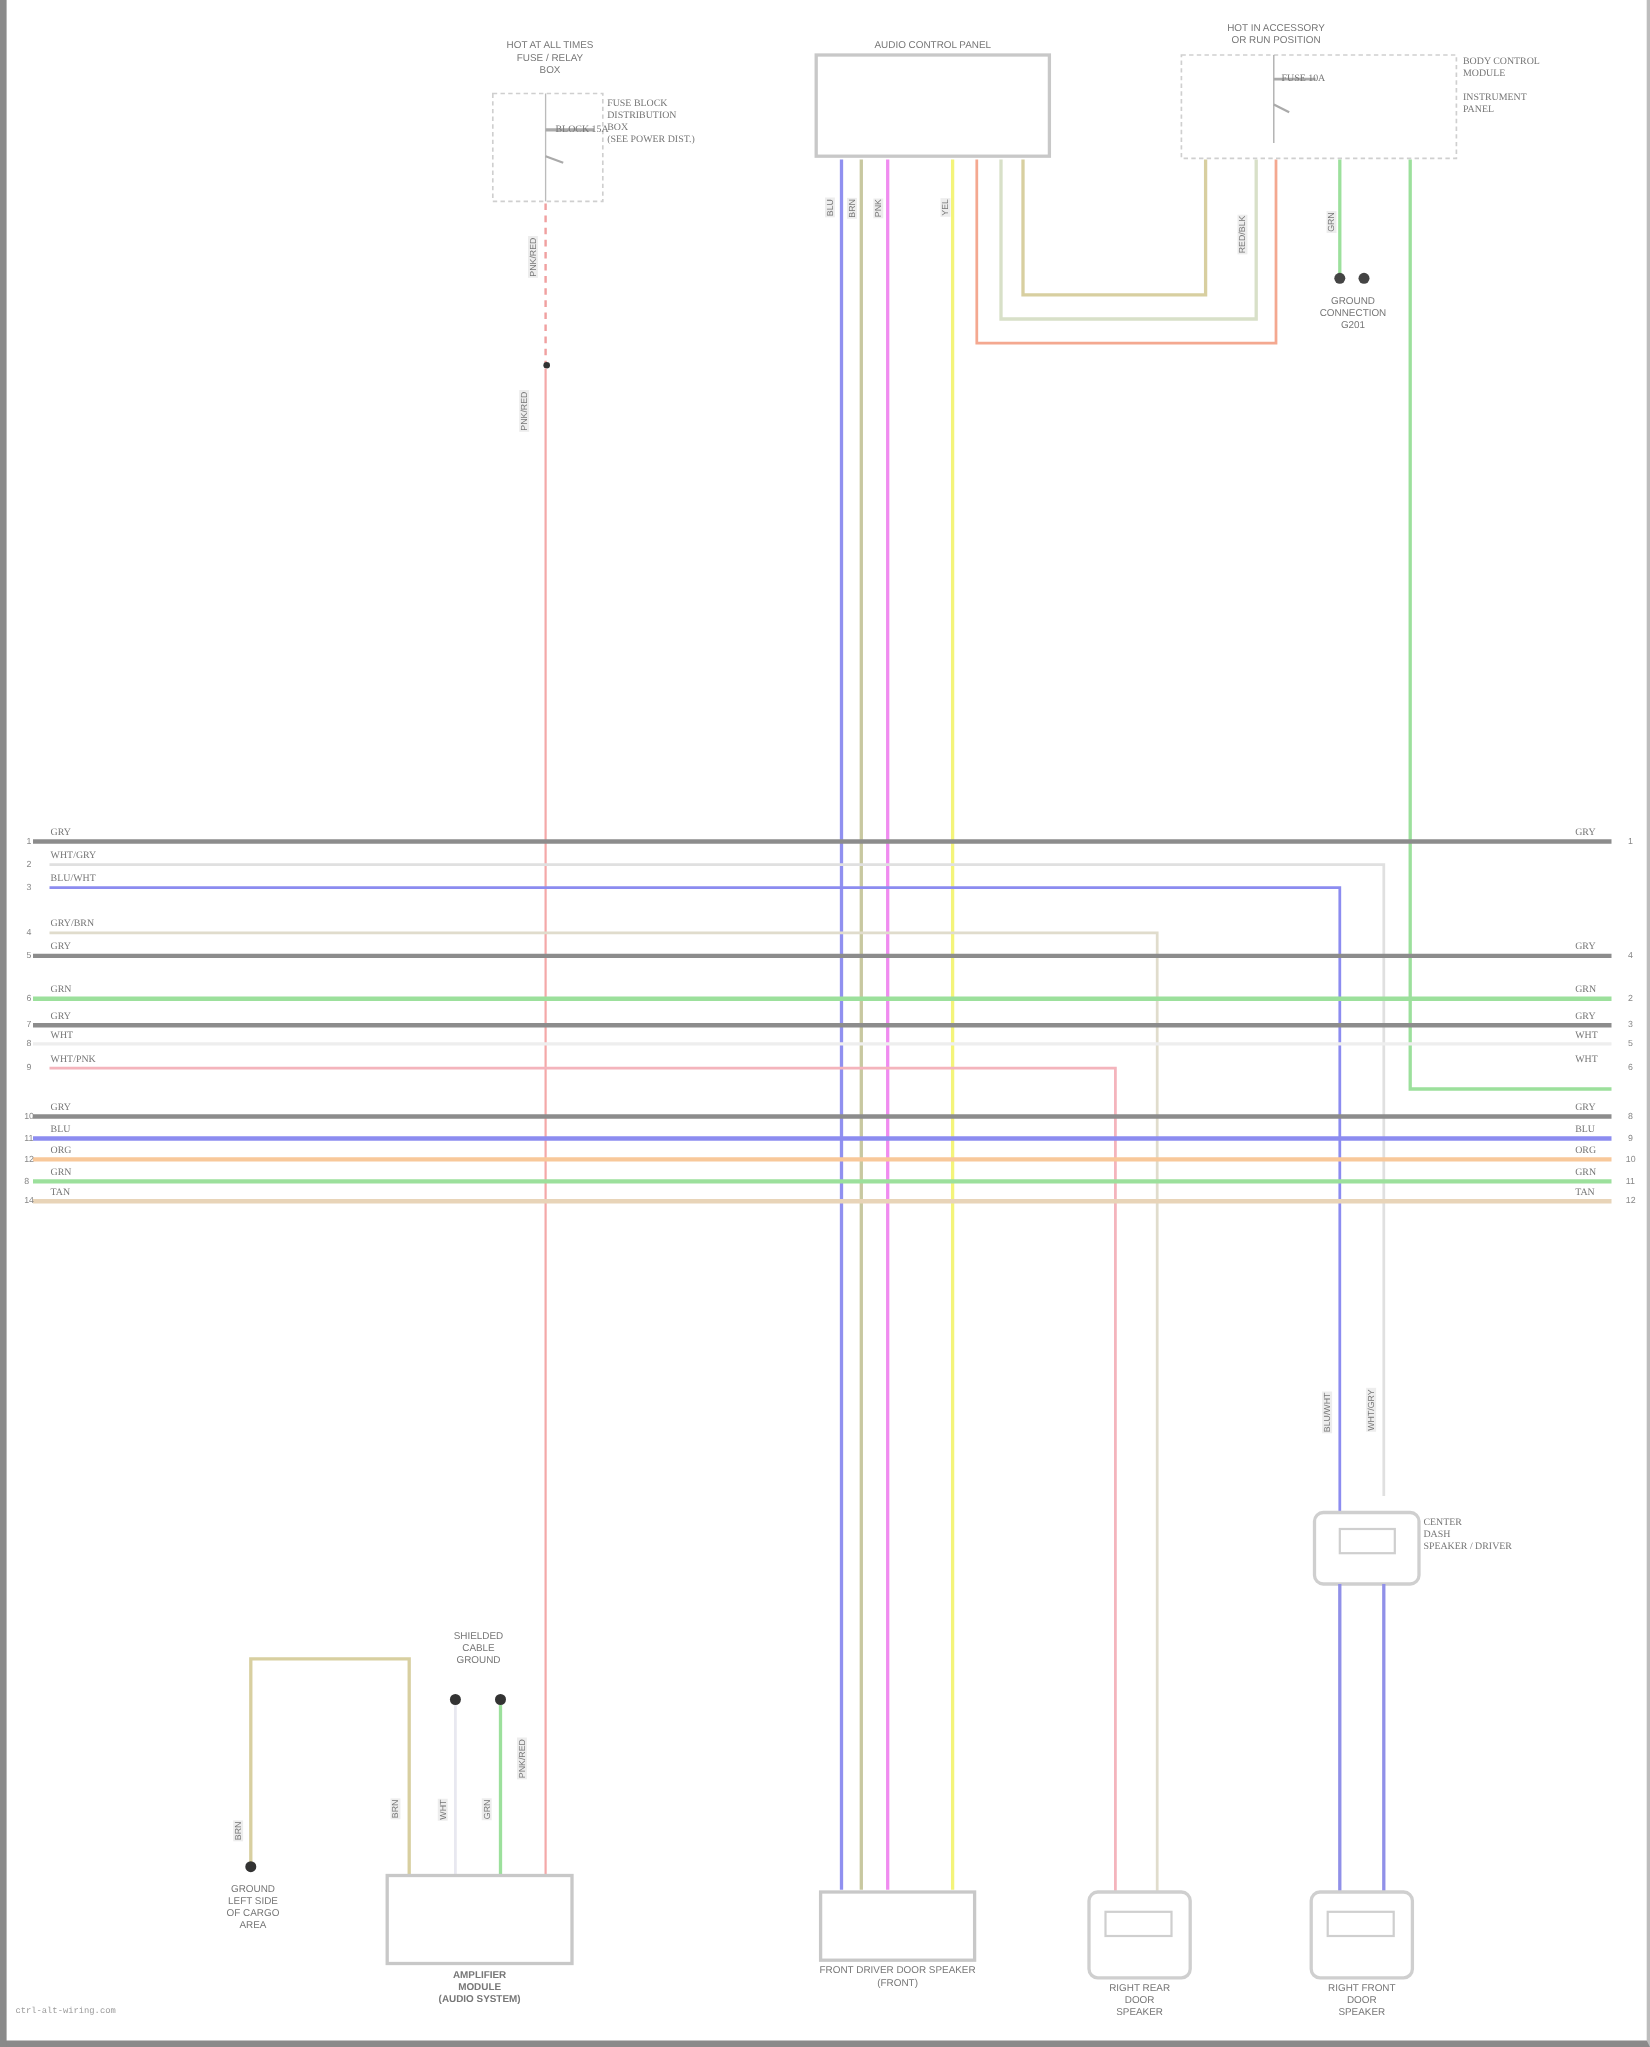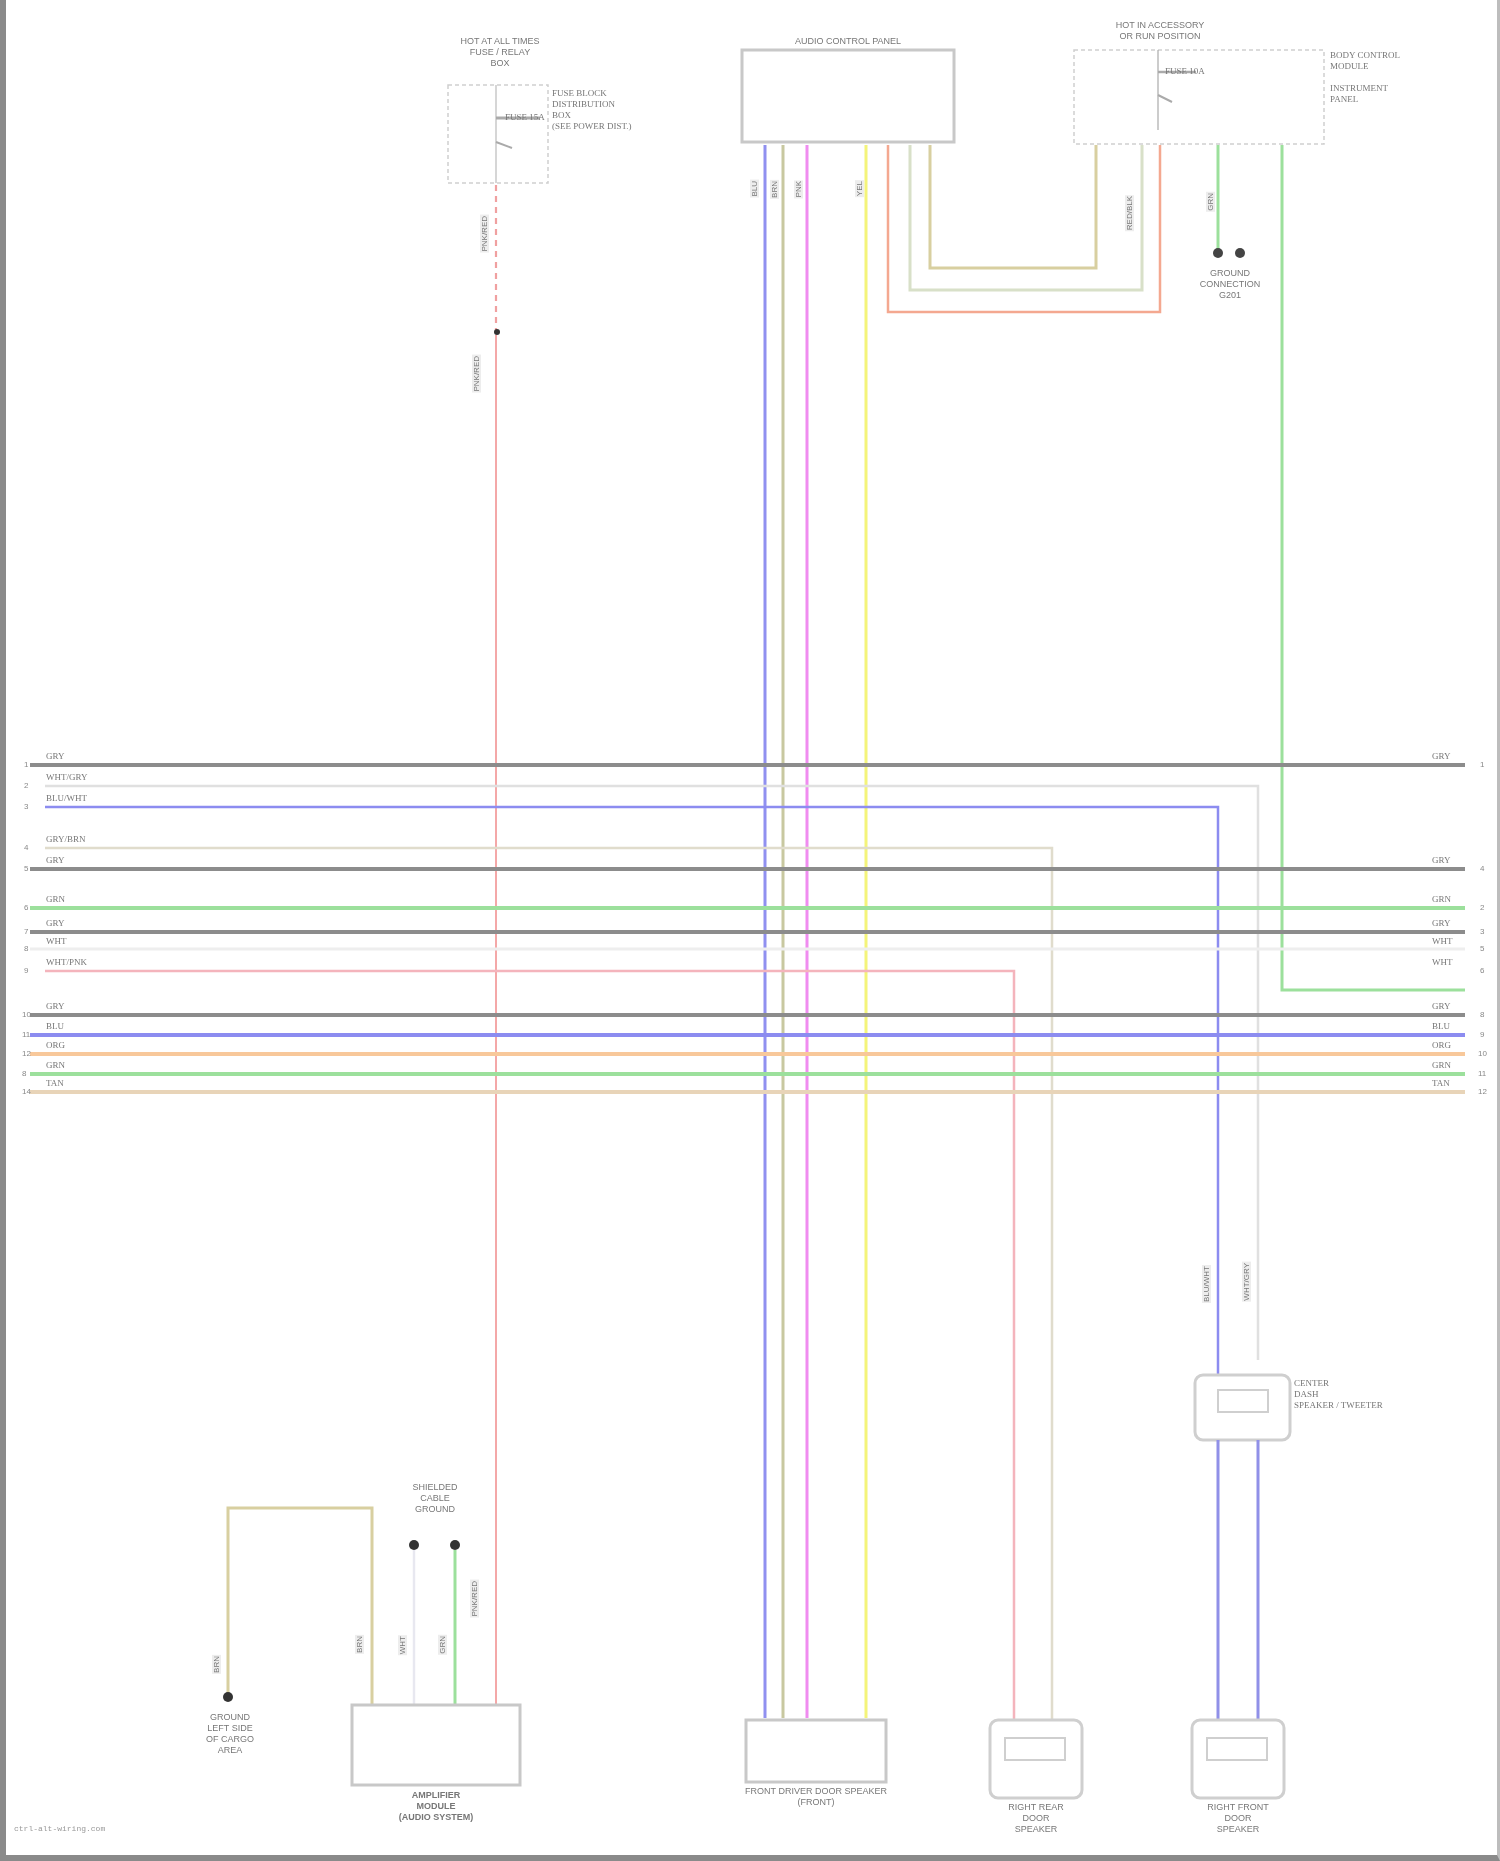--- a/index.html
+++ b/index.html
@@ -105,21 +105,21 @@
   </g>
 </svg>
 
 <div class="lbl" style="left:430px;top:36px;width:140px;">HOT AT ALL TIMES
 FUSE / RELAY
 BOX</div>
 <div class="lbl left" style="left:552px;top:88px;width:130px;">FUSE BLOCK
 DISTRIBUTION
 BOX
 (SEE POWER DIST.)</div>
-<div class="lbl left" style="left:505px;top:112px;">FUSE 15A</div>
+<div class="lbl left" style="left:505px;top:112px;">BLOCK 15A</div>
 
 <div class="lbl" style="left:742px;top:36px;width:212px;">AUDIO CONTROL PANEL</div>
 
 <div class="lbl" style="left:1080px;top:20px;width:160px;">HOT IN ACCESSORY
 OR RUN POSITION</div>
 <div class="lbl left" style="left:1330px;top:50px;width:120px;">BODY CONTROL
 MODULE
 
 INSTRUMENT
 PANEL</div>
@@ -141,21 +141,21 @@
 <div class="lbl" style="left:716px;top:1786px;width:200px;">FRONT DRIVER DOOR SPEAKER
 (FRONT)</div>
 <div class="lbl" style="left:986px;top:1802px;width:100px;">RIGHT REAR
 DOOR
 SPEAKER</div>
 <div class="lbl" style="left:1188px;top:1802px;width:100px;">RIGHT FRONT
 DOOR
 SPEAKER</div>
 <div class="lbl left" style="left:1294px;top:1378px;width:130px;">CENTER
 DASH
-SPEAKER / TWEETER</div>
+SPEAKER / DRIVER</div>
 
 <div class="pin" style="left:24px;top:760px;">1</div>
 <div class="lbl left" style="left:46px;top:751px;">GRY</div>
 <div class="pin" style="left:24px;top:781px;">2</div>
 <div class="lbl left" style="left:46px;top:772px;">WHT/GRY</div>
 <div class="pin" style="left:24px;top:802px;">3</div>
 <div class="lbl left" style="left:46px;top:793px;">BLU/WHT</div>
 <div class="pin" style="left:24px;top:843px;">4</div>
 <div class="lbl left" style="left:46px;top:834px;">GRY/BRN</div>
 <div class="pin" style="left:24px;top:864px;">5</div>

